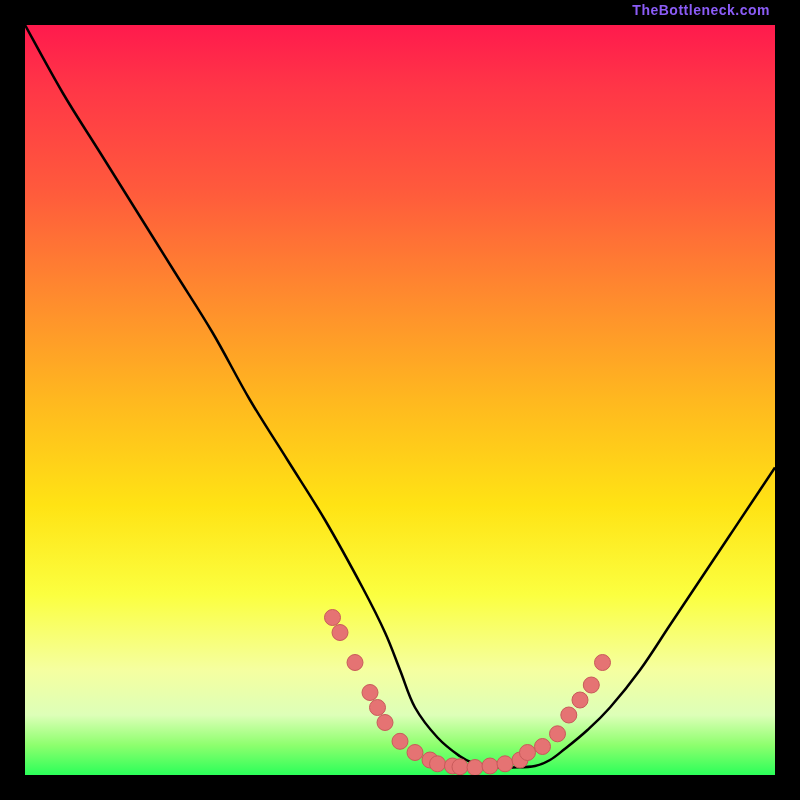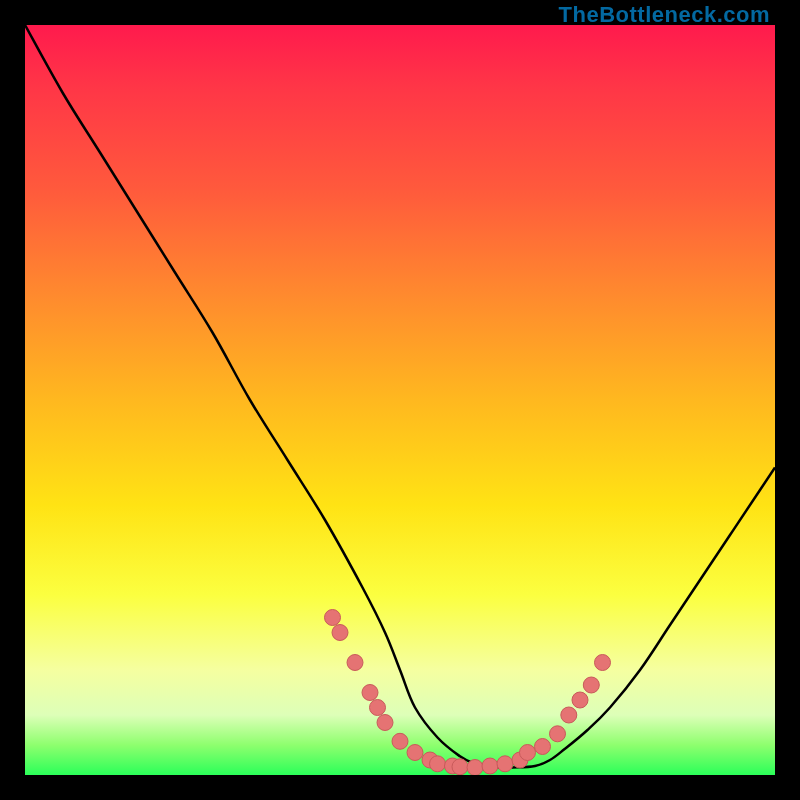--- a/index.html
+++ b/index.html
@@ -38,22 +38,22 @@
       #f5ffa0 86%,
       #ddffb8 92%,
       #8eff6e 96%,
       #2bff59 100%
     );
   }
   .watermark {
     position: absolute;
     top: 2px;
     right: 30px;
-    color: #0369a1;
-    font-size: 22px;
+    color: #8b5cf6;
+    font-size: 14px;
     font-weight: 600;
     letter-spacing: 0.5px;
     z-index: 5;
     user-select: none;
   }
   svg.curve {
     position: absolute;
     left: 0;
     top: 0;
     width: 750px;

